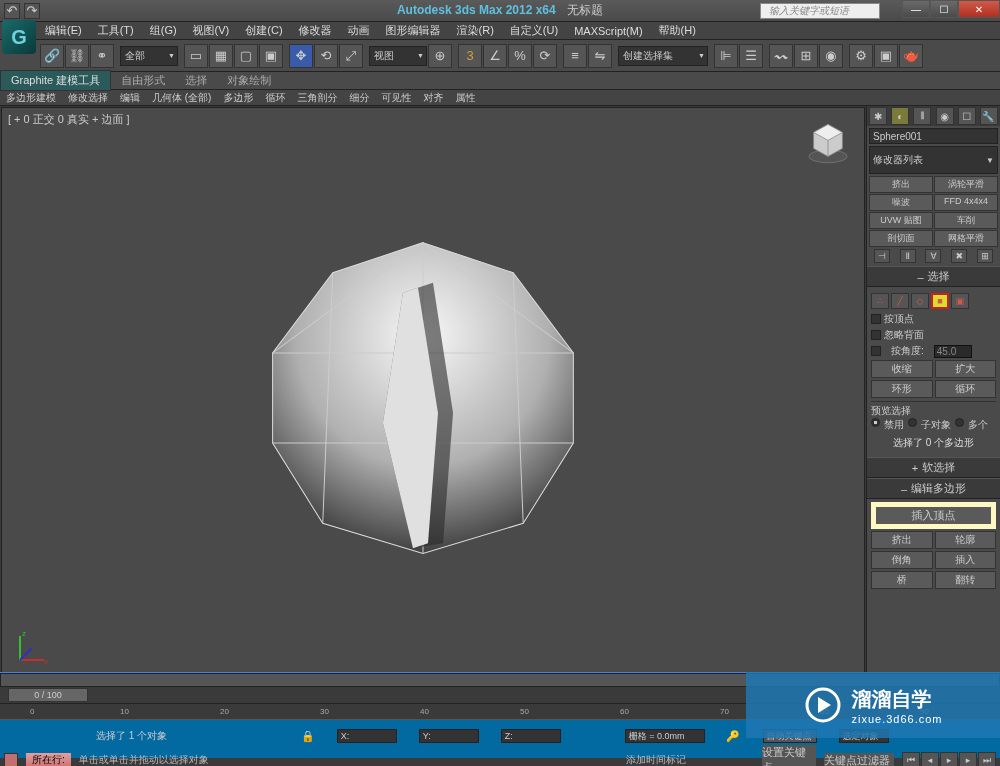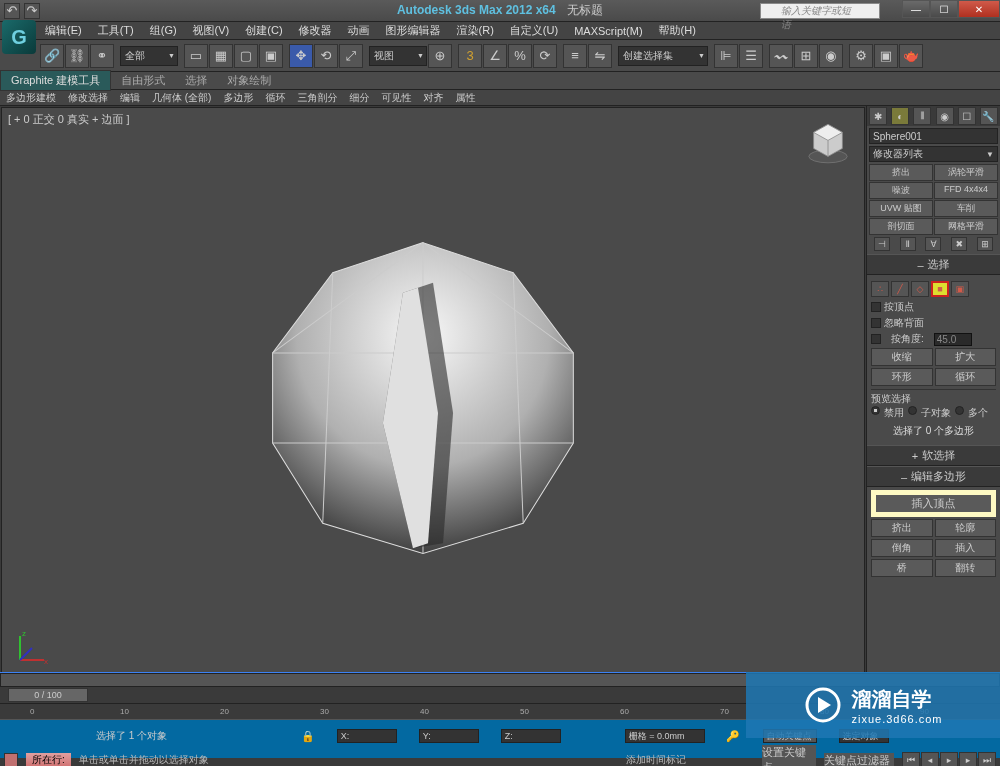--- a/index.html
+++ b/index.html
@@ -3,21 +3,21 @@
 <meta charset="utf-8">
 <style>
 * { margin: 0; padding: 0; box-sizing: border-box; font-family: "Microsoft YaHei", Arial, sans-serif; }
 body { width: 1000px; height: 766px; background: #3a3a3a; color: #ccc; font-size: 11px; overflow: hidden; position: relative; }
 
 
 .titlebar { height: 22px; background: linear-gradient(#5a5a5a,#4a4a4a); display: flex; align-items: center; justify-content: center; position: relative; border-bottom: 1px solid #222; }
 .titlebar .title { color: #5fc0e0; font-size: 12px; font-weight: bold; }
 .titlebar .title .gray { color: #ccc; font-weight: normal; margin-left: 8px; }
 .titlebar .left-icons { position: absolute; left: 4px; display: flex; gap: 4px; }
-.titlebar .search { position: absolute; right: 120px; width: 120px; height: 16px; background: #eee; border: 1px solid #888; color: #888; font-size: 10px; padding: 0 20px; display: flex; }
+.titlebar .search { position: absolute; right: 120px; width: 120px; height: 16px; background: #eee; border: 1px solid #888; color: #888; font-size: 10px; padding: 0 8px; display: flex; }
 .win-btns { position: absolute; right: 0; top: 0; display: flex; }
 .win-btn { width: 28px; height: 18px; display: flex; align-items: center; justify-content: center; font-size: 10px; border: 1px solid #555; background: linear-gradient(#6a6a6a,#4a4a4a); color: #fff; }
 .win-btn.close { background: linear-gradient(#d05a4a,#b03020); width: 42px; }
 
 
 .menubar { height: 18px; background: #444; display: flex; align-items: center; padding: 0 40px; gap: 6px; border-bottom: 1px solid #222; }
 .menu-item { padding: 1px 5px; font-size: 11px; color: #ddd; }
 
 
 .toolbar { height: 32px; background: #4a4a4a; display: flex; align-items: center; padding: 0 4px 0 40px; gap: 1px; border-bottom: 1px solid #222; }
@@ -39,21 +39,21 @@
 .viewport-label { position: absolute; top: 4px; left: 6px; color: #ccc; font-size: 11px; }
 .viewcube { position: absolute; top: 10px; right: 12px; width: 48px; height: 48px; }
 .axis-gizmo { position: absolute; bottom: 10px; left: 10px; }
 
 
 .cmd-panel { width: 134px; background: #4a4a4a; border-left: 1px solid #222; display: flex; flex-direction: column; overflow: hidden; }
 .cmd-tabs { display: flex; height: 20px; background: #3a3a3a; justify-content: space-around; align-items: center; }
 .cmd-tabs .t { width: 18px; height: 18px; background: #555; border: 1px solid #333; font-size: 10px; display: flex; align-items: center; justify-content: center; }
 .cmd-tabs .t.active { background: #7a7a3a; }
 .obj-name { height: 16px; background: #333; border: 1px solid #222; margin: 2px; padding: 0 3px; font-size: 10px; display: flex; align-items: center; }
-.mod-list { height: 16px; background: #333; border: 1px solid #222; margin: 0 2px; padding: 0 3px; font-size: 10px; display: flex; align-items: center; position: relative; }
+.mod-list { height: 28px; background: #333; border: 1px solid #222; margin: 0 2px; padding: 0 3px; font-size: 10px; display: flex; align-items: center; position: relative; }
 .mod-list::after { content: "▼"; position: absolute; right: 3px; font-size: 8px; }
 .btn-grid { display: grid; grid-template-columns: 1fr 1fr; gap: 1px; margin: 2px; }
 .btn-grid .b { background: #5a5a5a; border: 1px solid #333; font-size: 9px; text-align: center; padding: 1px 0; }
 .mod-stack { height: 70px; background: #333; border: 1px solid #222; margin: 2px; }
 .mod-stack .item { background: #3060a0; color: #fff; padding: 1px 3px; font-size: 10px; }
 .stack-btns { display: flex; justify-content: space-around; margin: 0 2px 3px; }
 .stack-btns .sb { width: 16px; height: 14px; background: #555; border: 1px solid #333; font-size: 9px; display:flex;align-items:center;justify-content:center; }
 .rollout-hdr { background: #3a3a3a; text-align: center; padding: 2px 0; font-size: 11px; border-top: 1px solid #555; border-bottom: 1px solid #222; display:flex;align-items:center;justify-content:center;gap:4px; }
 .rollout-body { padding: 3px 4px; }
 .sobj-row { display: flex; gap: 2px; margin: 3px 0; }

